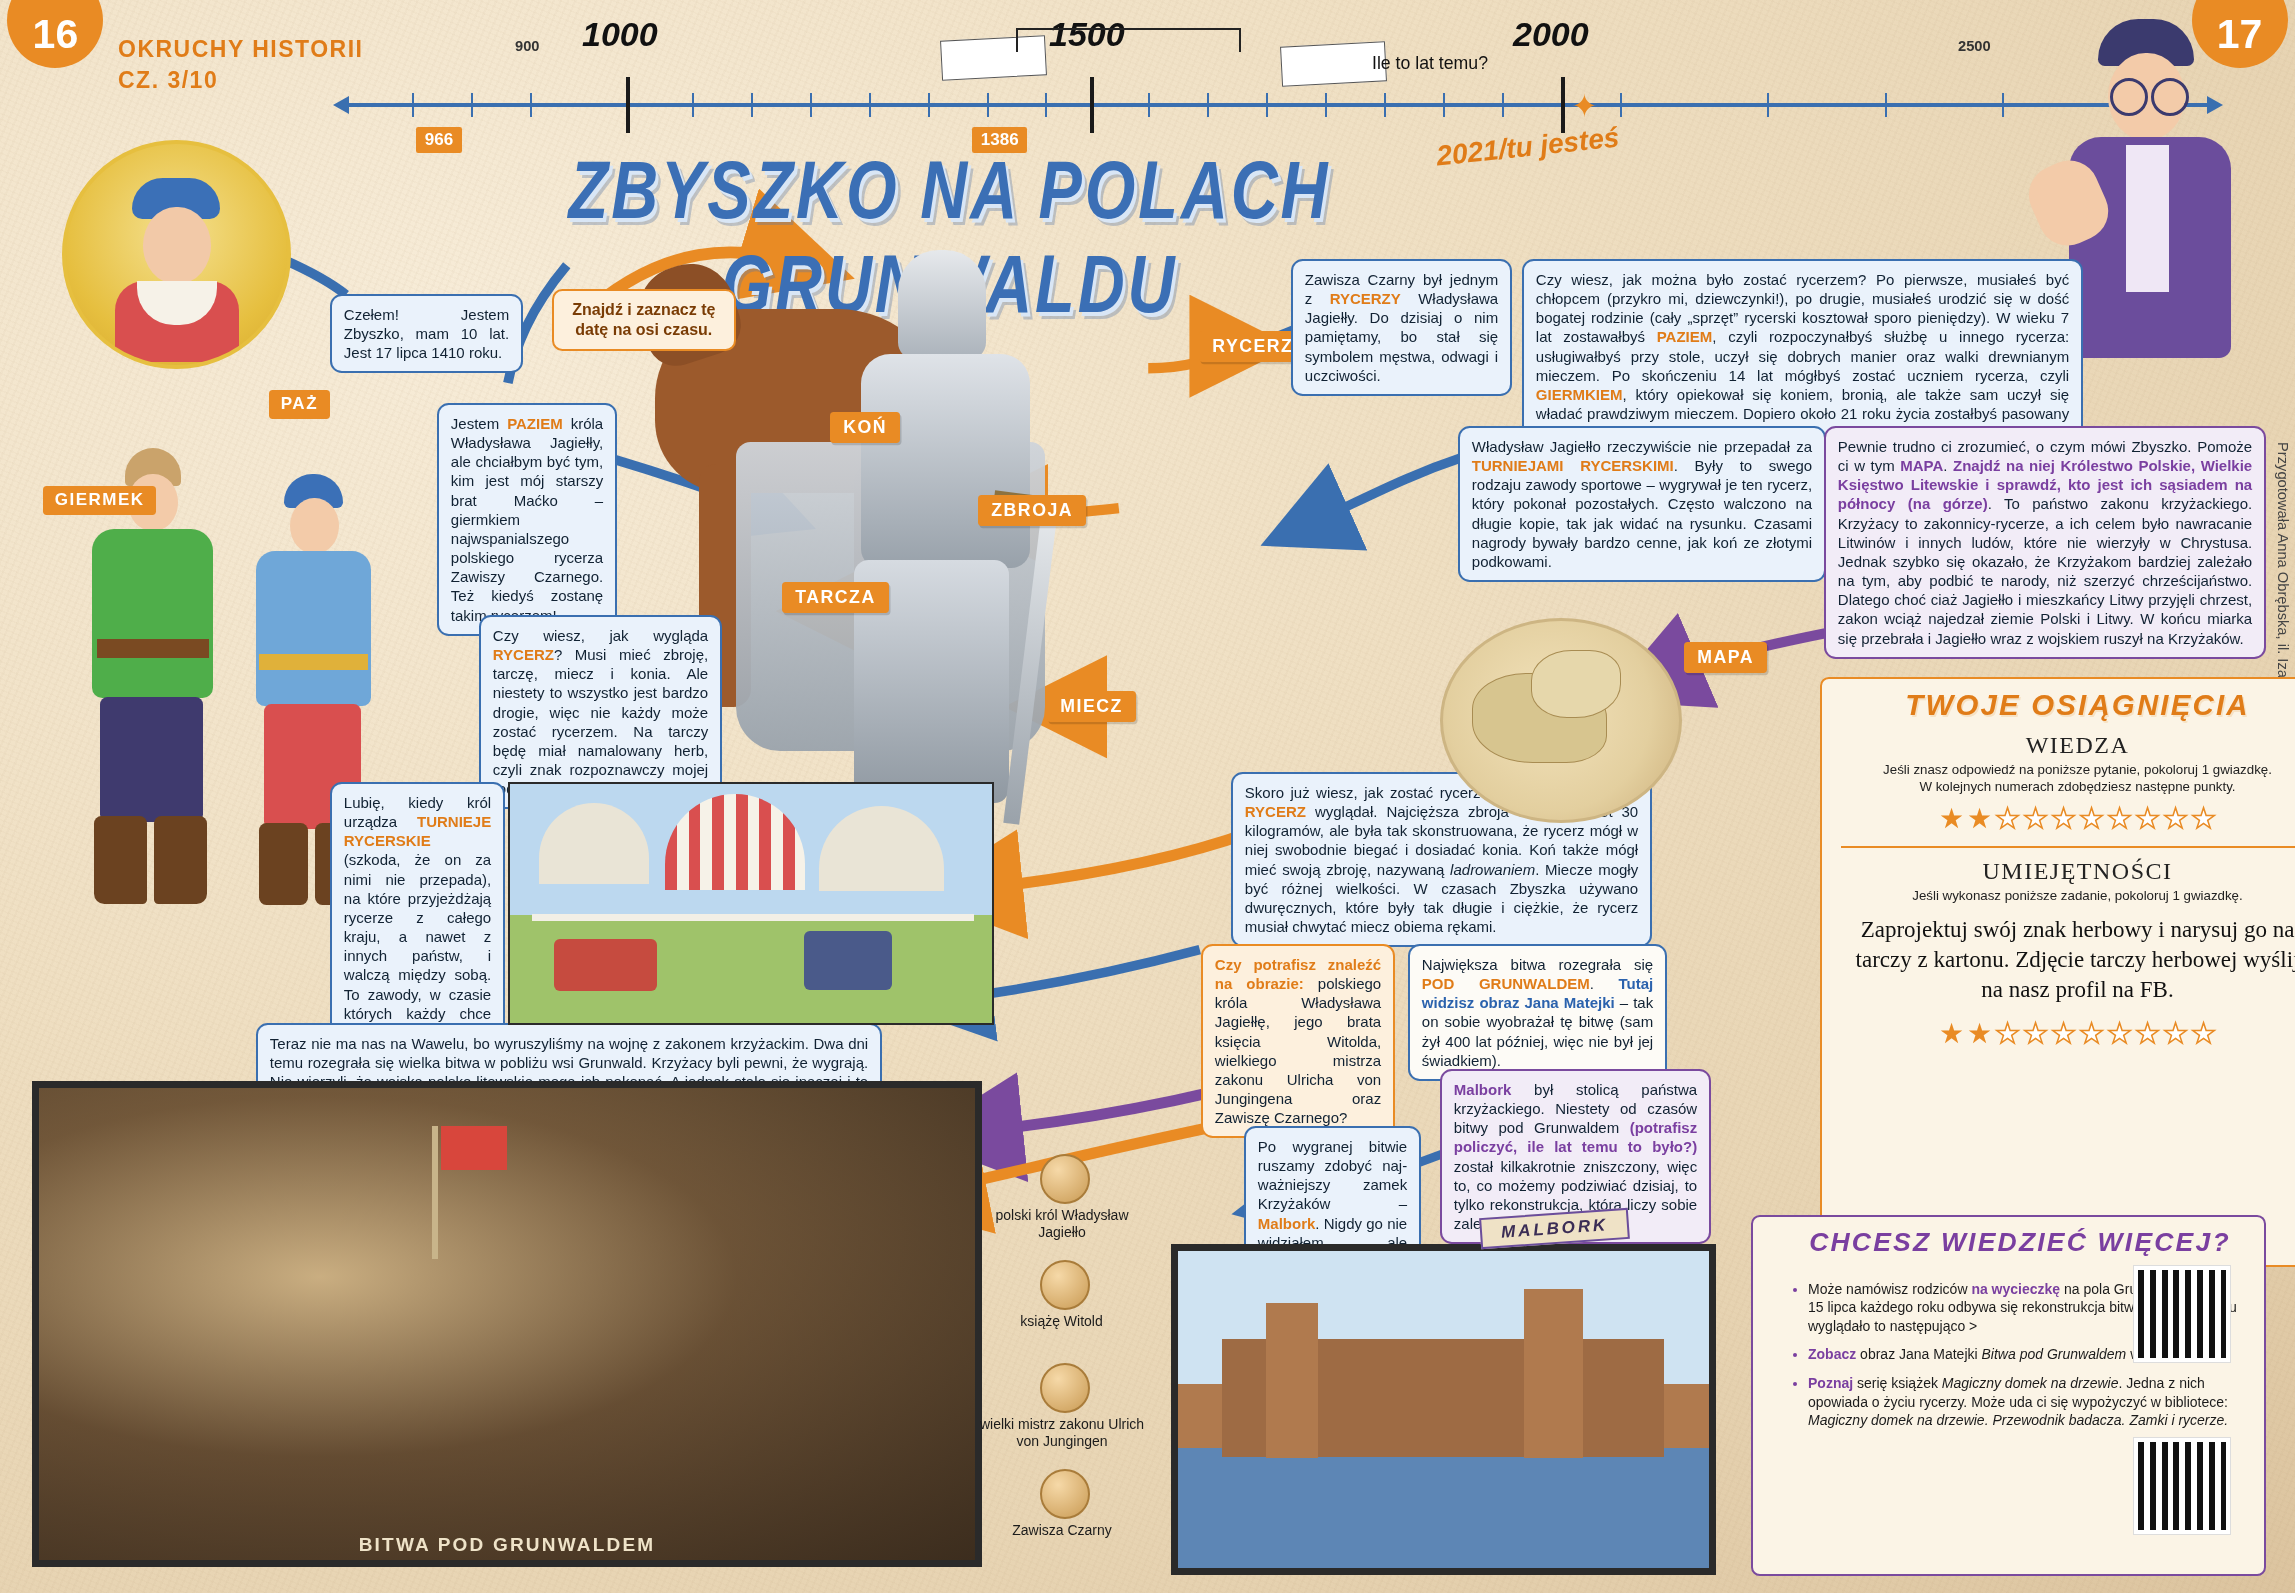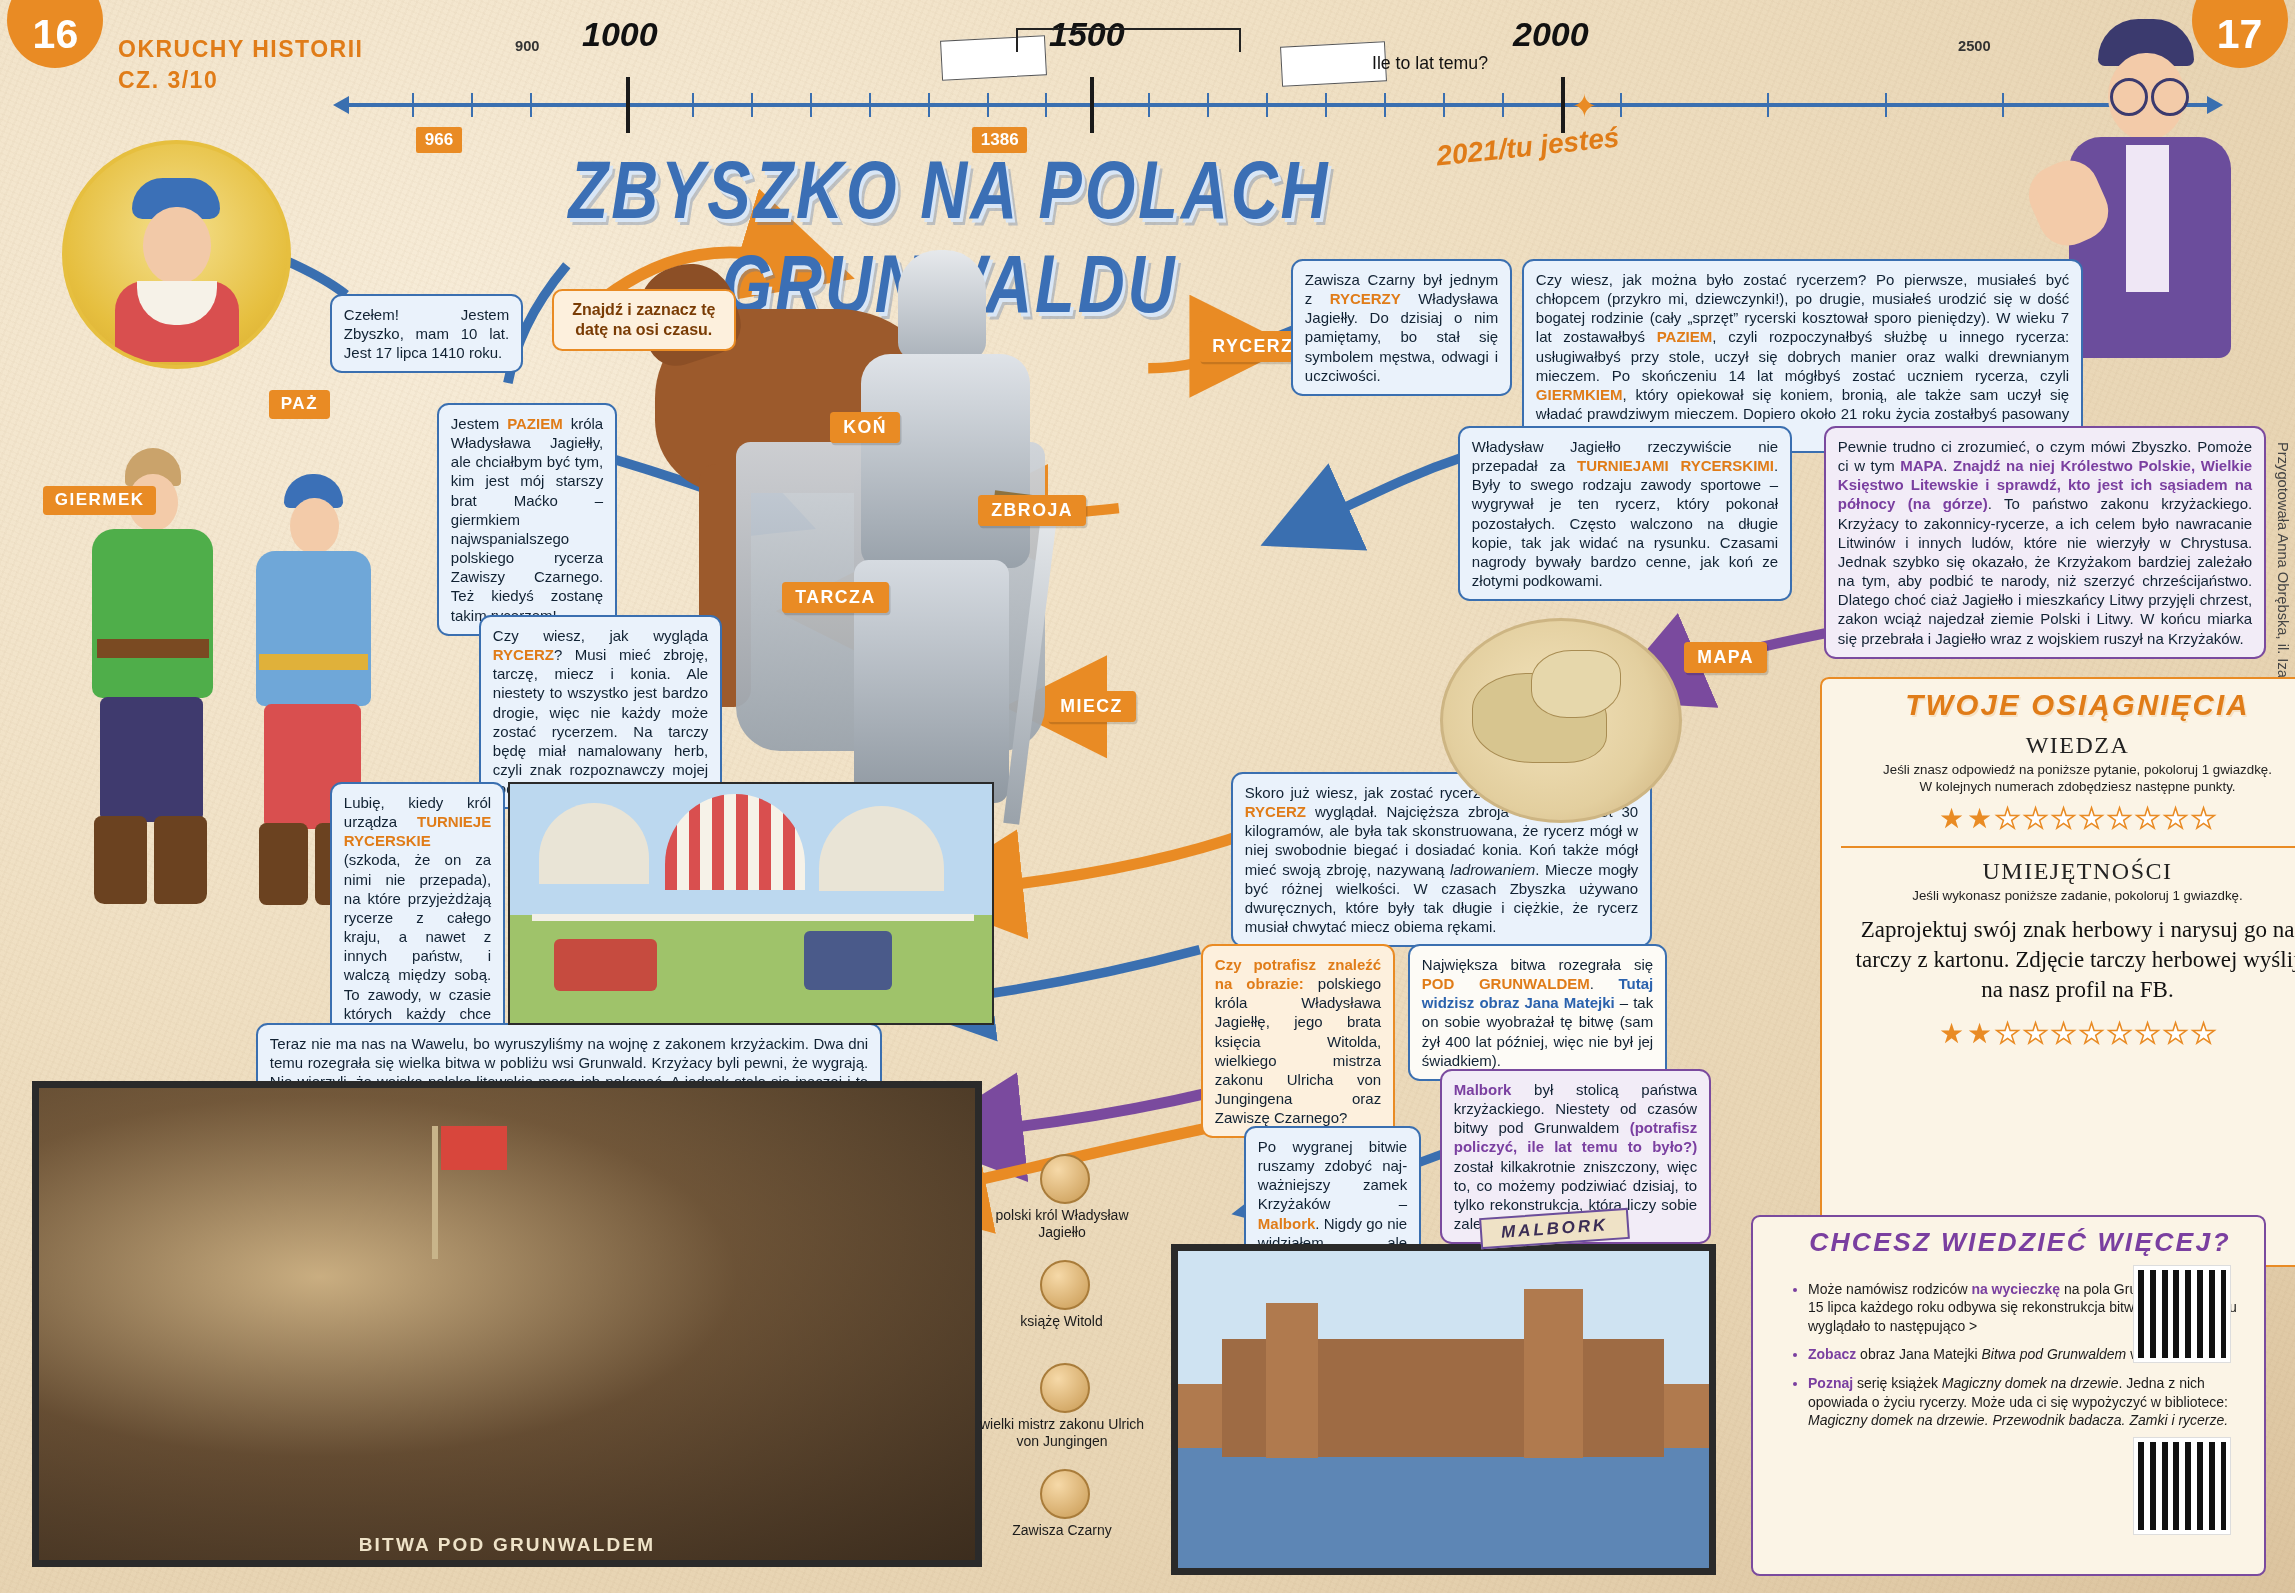--- a/index.html
+++ b/index.html
@@ -354,21 +354,21 @@
 <div class="bub blue" style="left:256px;top:1023px;width:626px;">Teraz nie ma nas na Wawelu, bo wyruszyliśmy na wojnę z zakonem krzyżackim. Dwa dni temu rozegrała się wielka bitwa w pobliżu wsi Grunwald. Krzyżacy byli pewni, że wygrają. Nie wierzyli, że wojska polsko-litewskie mogą ich pokonać. A jednak stało się inaczej i to my zwyciężyliśmy!</div>
 
 <div class="bub blue" style="left:1291px;top:259px;width:221px;">
   Zawisza Czarny był jednym z <b class="or">RYCERZY</b> Władysława Jagiełły. Do dzisiaj o nim pamiętamy, bo stał się symbolem męstwa, odwagi i uczciwości.
 </div>
 
 <div class="bub blue" style="left:1522px;top:259px;width:561px;">
   Czy wiesz, jak można było zostać rycerzem? Po pierwsze, musiałeś być chłopcem (przykro mi, dziewczynki!), po drugie, musiałeś urodzić się w dość bogatej rodzinie (cały „sprzęt” rycerski kosztował sporo pieniędzy). W wieku 7 lat zostawałbyś <b class="or">PAZIEM</b>, czyli rozpoczynałbyś służbę u innego rycerza: usługiwałbyś przy stole, uczył się dobrych manier oraz walki drewnianym mieczem. Po skończeniu 14 lat mógłbyś zostać uczniem rycerza, czyli <b class="or">GIERMKIEM</b>, który opiekował się koniem, bronią, ale także sam uczył się władać prawdziwym mieczem. Dopiero około 21 roku życia zostałbyś pasowany przez króla lub księcia na <b class="or">RYCERZA</b>.
 </div>
 
-<div class="bub blue" style="left:1458px;top:426px;width:334px;">
+<div class="bub blue" style="left:1458px;top:426px;width:368px;">
   Władysław Jagiełło rzeczywiście nie przepadał za <b class="or">TURNIEJAMI RYCERSKIMI</b>. Były to swego rodzaju zawody sportowe – wygrywał je ten rycerz, który pokonał pozostałych. Często walczono na długie kopie, tak jak widać na rysunku. Czasami nagrody bywały bardzo cenne, jak koń ze złotymi podkowami.
 </div>
 
 <div class="bub purple" style="left:1824px;top:426px;width:442px;">
   Pewnie trudno ci zrozumieć, o czym mówi Zbyszko. Pomoże ci w tym <b class="pu">MAPA</b>. <b class="pu">Znajdź na niej Królestwo Polskie, Wielkie Księstwo Litewskie i sprawdź, kto jest ich sąsiadem na północy (na górze)</b>. To państwo zakonu krzyżackiego. Krzyżacy to zakonnicy-rycerze, a ich celem było nawracanie Litwinów i innych ludów, które nie wierzyły w Chrystusa. Jednak szybko się okazało, że Krzyżakom bardziej zależało na tym, aby podbić te narody, niż szerzyć chrześcijaństwo. Dlatego choć ciaż Jagiełło i mieszkańcy Litwy przyjęli chrzest, zakon wciąż najedzał ziemie Polski i Litwy. W końcu miarka się przebrała i Jagiełło wraz z wojskiem ruszył na Krzyżaków.
 </div>
 
 <div class="bub blue" style="left:1231px;top:772px;width:421px;">
   Skoro już wiesz, jak zostać rycerzem, to zobacz, jak taki <b class="or">RYCERZ</b> wyglądał. Najcięższa zbroja ważyła nawet 30 kilogramów, ale była tak skonstruowana, że rycerz mógł w niej swobodnie biegać i dosiadać konia. Koń także mógł mieć swoją zbroję, nazywaną <i class="it">ladrowaniem</i>. Miecze mogły być różnej wielkości. W czasach Zbyszka używano dwuręcznych, które były tak długie i ciężkie, że rycerz musiał chwytać miecz obiema rękami.
 </div>

